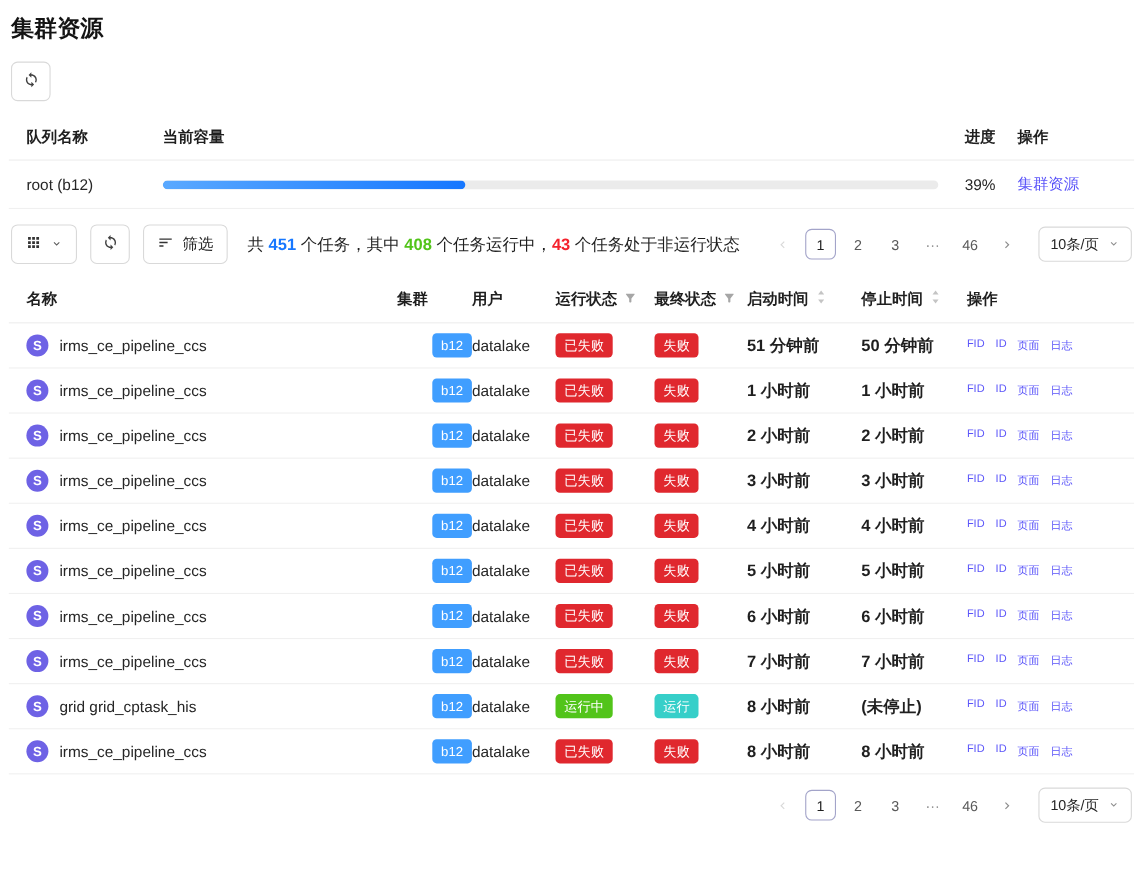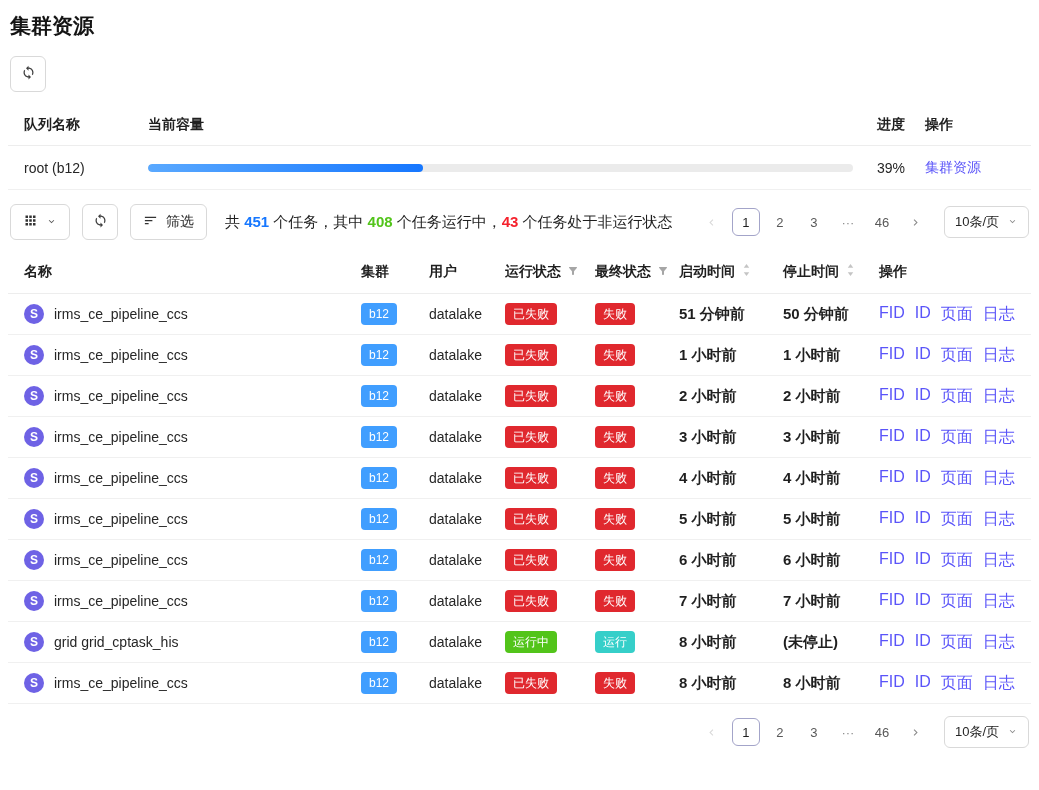--- a/index.html
+++ b/index.html
@@ -43,33 +43,33 @@
   .pg-ellipsis { color:#8c8c8c; cursor:default; }
   .page-size { height:32px; border:1px solid #d9d9d9; border-radius:6px; display:inline-flex; align-items:center;
     gap:8px; padding:0 10px; font-size:13px; color:#262626; cursor:pointer; margin-left:8px; }
 
   
   .t-header,.t-row { display:flex; align-items:center; padding:0 16px; }
   .t-header { height:44px; border-bottom:1px solid #ededed; font-weight:600; color:#1f1f1f; }
   .t-header .c { display:flex; align-items:center; gap:6px; }
   .t-row { height:41px; border-bottom:1px solid #f0f0f0; }
   .c-name { flex:1; display:flex; align-items:center; gap:10px; min-width:0; }
-  .c-cluster { width:68px; }
+  .c-cluster { width:68px;text-align:right; }
   .c-user { width:76px; }
   .c-run { width:90px; }
   .c-final { width:84px; }
   .c-start { width:104px; }
   .c-stop { width:96px; }
   .c-actions { width:136px; display:flex; gap:10px; }
   .time-cell { font-weight:600; font-size:15px; color:#1f1f1f; }
   .avatar { width:20px; height:20px; border-radius:50%; background:#6e62e5; color:#fff; font-size:12px;
     font-weight:700; display:inline-flex; align-items:center; justify-content:center; flex:none; }
   .badge { display:inline-block; padding:2px 8px; border-radius:4px; font-size:12px; line-height:18px; color:#fff; white-space:nowrap; }
   .badge-cluster { background:#409eff; }
-  .action-link { color:#5a54f9; font-size:16px; text-decoration:none; cursor:pointer; }
+  .action-link { color:#5a54f9; font-size:10px; text-decoration:none; cursor:pointer; }
   .bottom-bar { display:flex; justify-content:flex-end; align-items:center; margin-top:12px; padding-right:2px; }
 </style>
 </head>
 <body>
 
 <div class="page">
 
   <section>
     <div class="section-title">集群资源</div>
 

